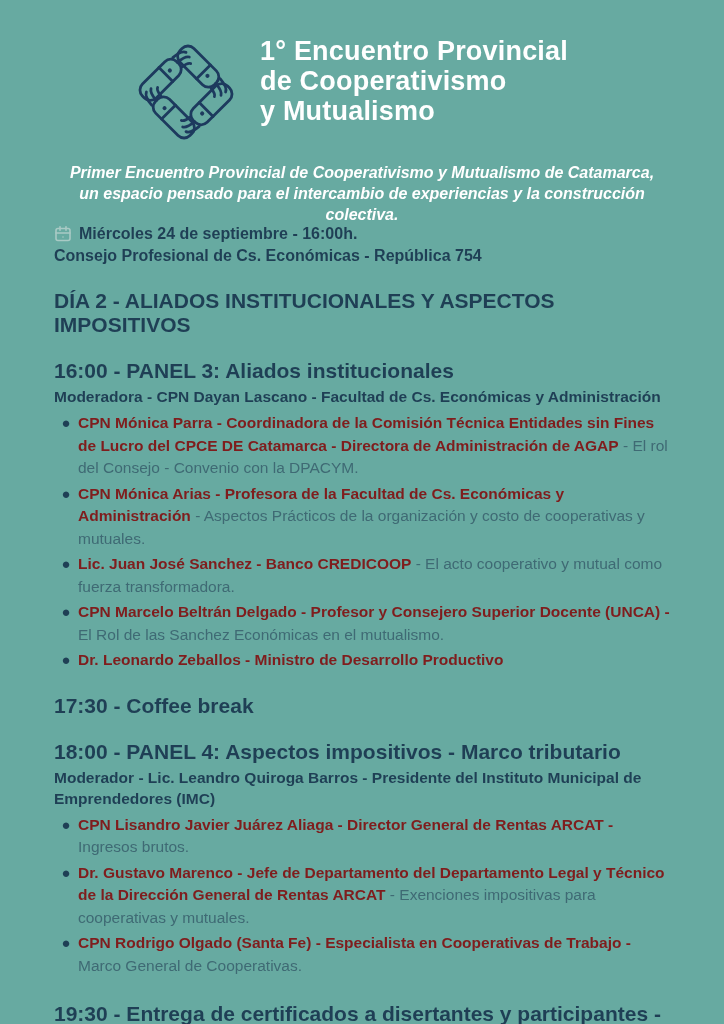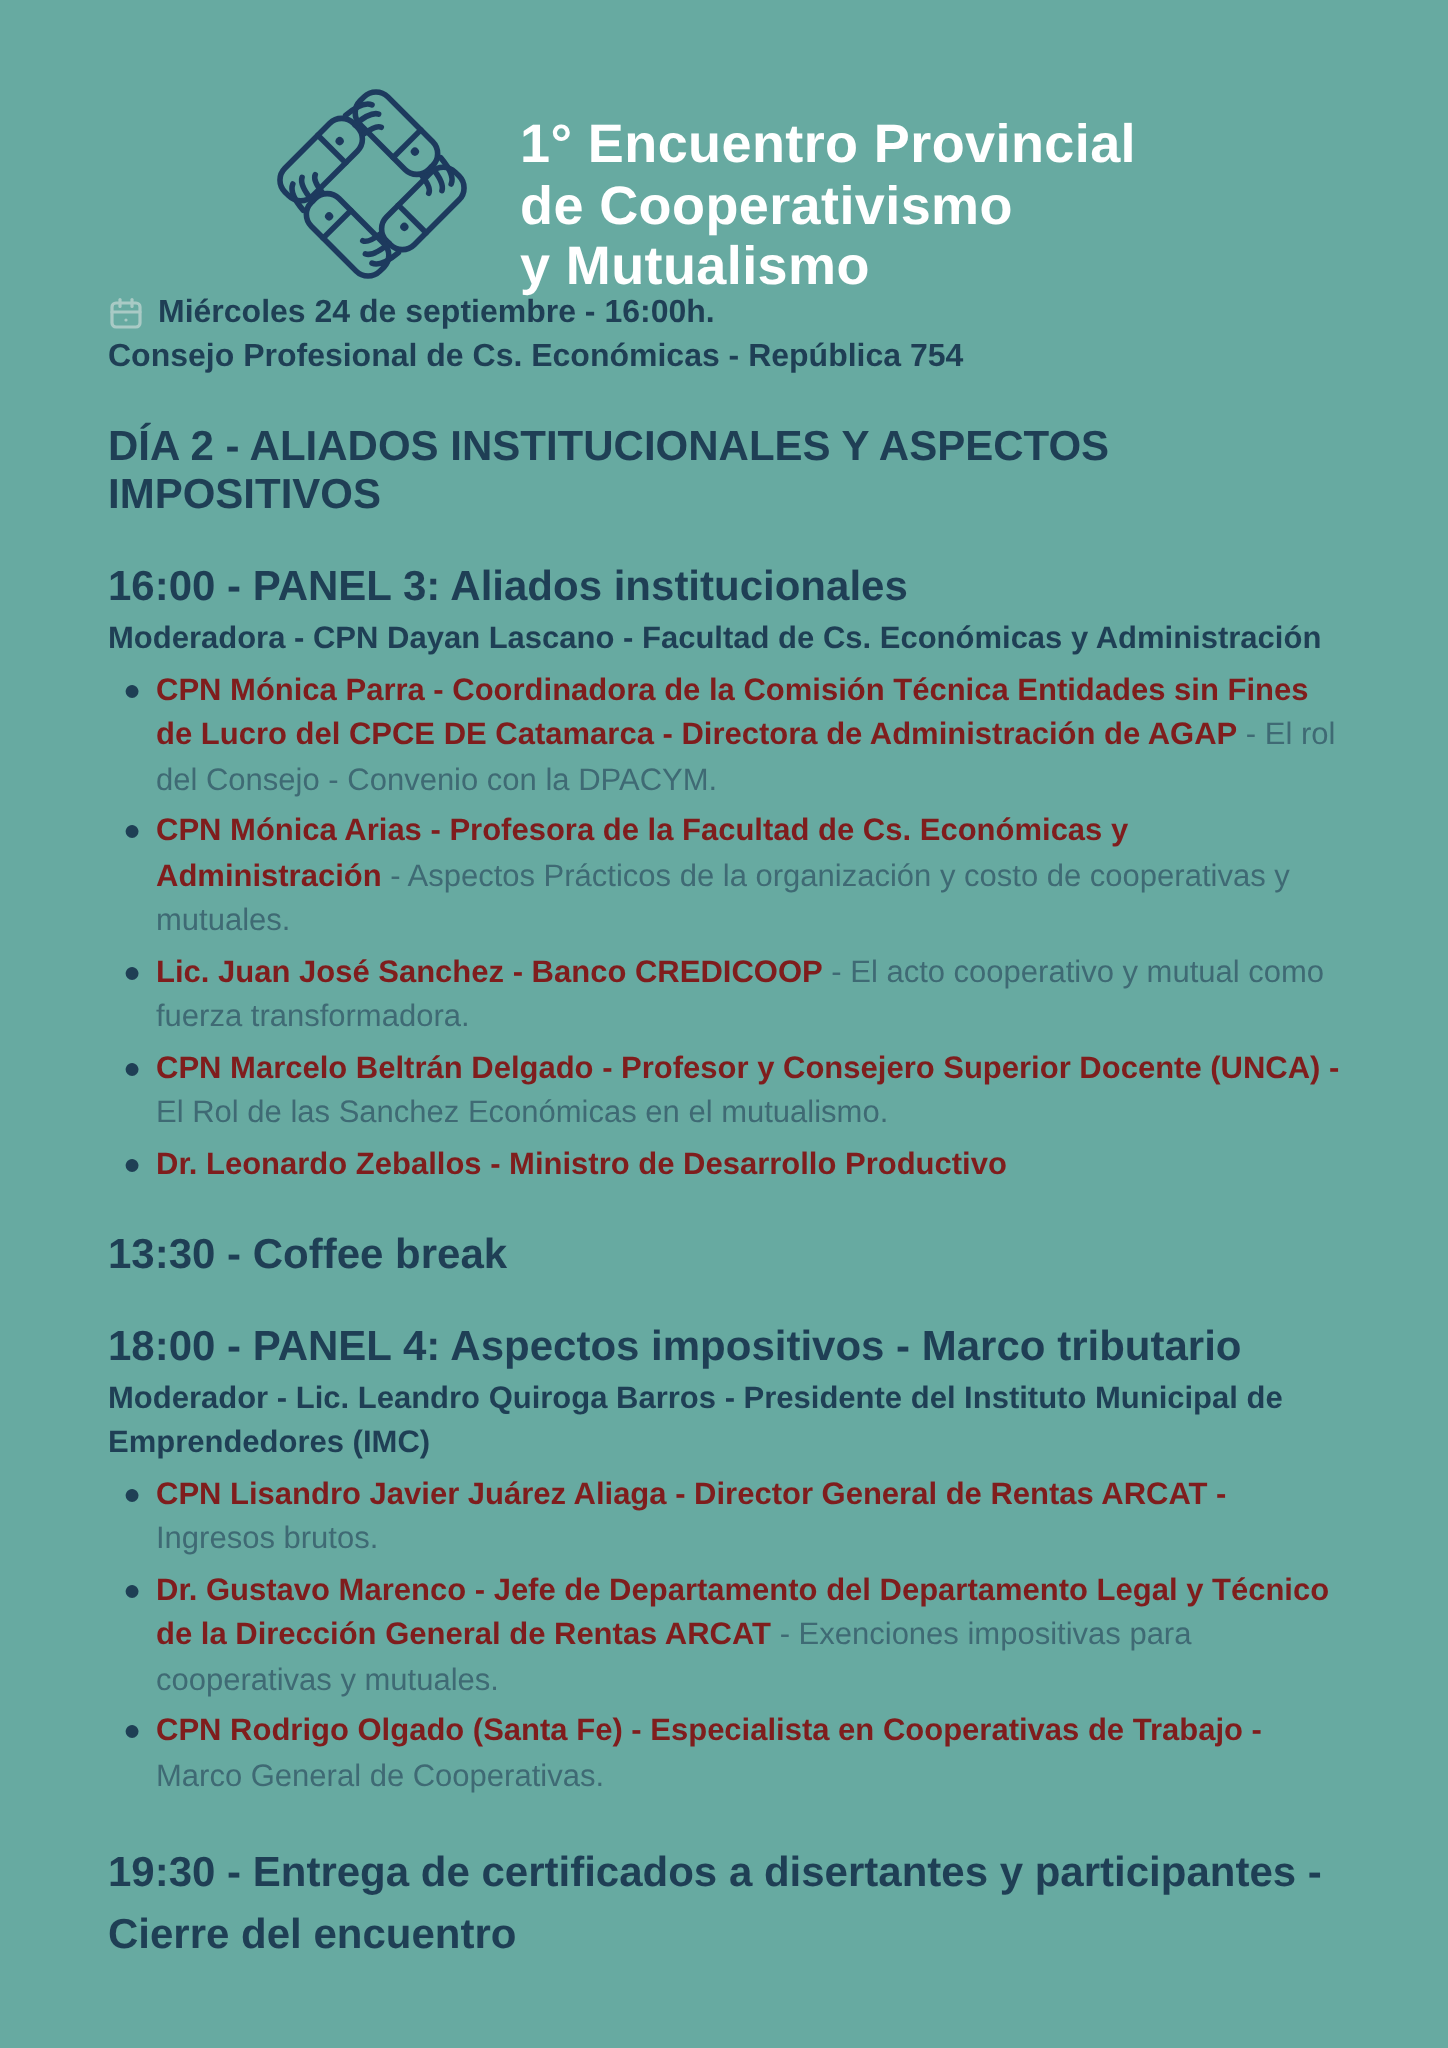--- a/index.html
+++ b/index.html
@@ -7,21 +7,21 @@
   .page{
     width:724px; height:1024px; margin:0 auto;
     background:#67aaa1;
     font-family:"Liberation Sans","DejaVu Sans",sans-serif;
     color:#1f3f55;
     display:flex; flex-direction:column;
     padding:36px 54px 26px 54px;
     overflow:hidden;
   }
   
-  .hdr{ display:flex; align-items:flex-end; justify-content:center; gap:18px; margin-right:26px; }
+  .hdr{ display:flex; align-items:flex-start; justify-content:center; gap:18px; margin-right:26px; }
   .hands{ width:112px; height:112px; flex:0 0 auto; }
   .title{ font-size:27px; line-height:1.12; font-weight:800; color:#ffffff; letter-spacing:.2px; }
   .subtitle{
     margin:14px auto 0 auto; max-width:600px; text-align:center;
     color:#ffffff; font-style:italic; font-weight:700; font-size:16px; line-height:1.32;
   }
   
   .when{ display:flex; align-items:center; gap:7px; font-weight:700; font-size:16px; }
   .cal{ width:18px; height:18px; display:inline-block; }
   .where{ margin-top:4px; font-weight:700; font-size:16px; }
@@ -60,20 +60,21 @@
         </g>
       </svg>
     </span>
     <h1 class="title">
       <div>1° Encuentro Provincial</div>
       <div>de Cooperativismo</div>
       <div>y Mutualismo</div>
     </h1>
   </header>
 
+  <p class="subtitle">Primer Encuentro Provincial de Cooperativismo y Mutualismo de Catamarca, un espacio pensado para el intercambio de experiencias y la construcción colectiva.</p>
 
   <div class="when">
     <span class="cal">
       <svg viewBox="0 0 18 18" width="18" height="18" fill="none" stroke="#a9cac5" stroke-width="1.6" stroke-linecap="round">
         <rect x="2" y="3.5" width="14" height="12" rx="2"></rect>
         <line x1="6" y1="1.8" x2="6" y2="5.2"></line>
         <line x1="12" y1="1.8" x2="12" y2="5.2"></line>
         <line x1="2" y1="8" x2="16" y2="8"></line>
         <circle cx="9" cy="12" r="0.8" fill="#a9cac5" stroke="none"></circle>
       </svg>
@@ -104,21 +105,21 @@
           <span class="dot">●</span>
           <p><span class="b">CPN Marcelo Beltrán Delgado - Profesor y Consejero Superior Docente (UNCA) -</span><span class="t"> El Rol de las Sanchez Económicas en el mutualismo.</span></p>
         </li>
       <li>
           <span class="dot">●</span>
           <p><span class="b">Dr. Leonardo Zeballos - Ministro de Desarrollo Productivo</span><span class="t"></span></p>
         </li>
     </ul>
   </section>
 
-  <h3 class="h sec-h">13:30 - Coffee break</h3>
+  <h3 class="h sec-h">17:30 - Coffee break</h3>
 
   <section>
     <h3 class="h sec-h">18:00 - PANEL 4: Aspectos impositivos - Marco tributario</h3>
     <div class="mod">Moderador - Lic. Leandro Quiroga Barros - Presidente del Instituto Municipal de Emprendedores (IMC)</div>
     <ul class="list">
       <li>
           <span class="dot">●</span>
           <p><span class="b">CPN Lisandro Javier Juárez Aliaga - Director General de Rentas ARCAT -</span><span class="t"> Ingresos brutos.</span></p>
         </li>
       <li>

